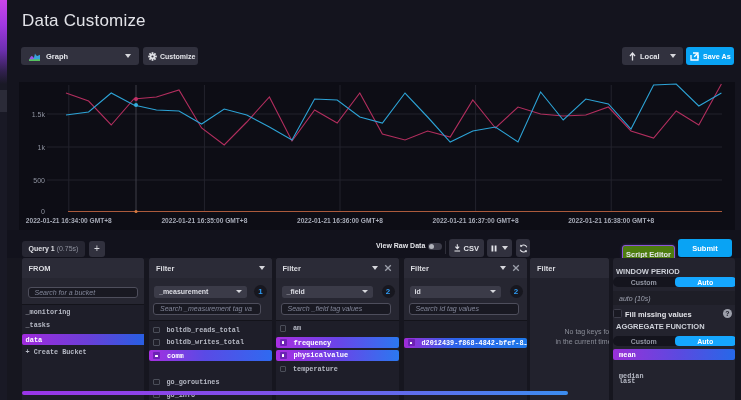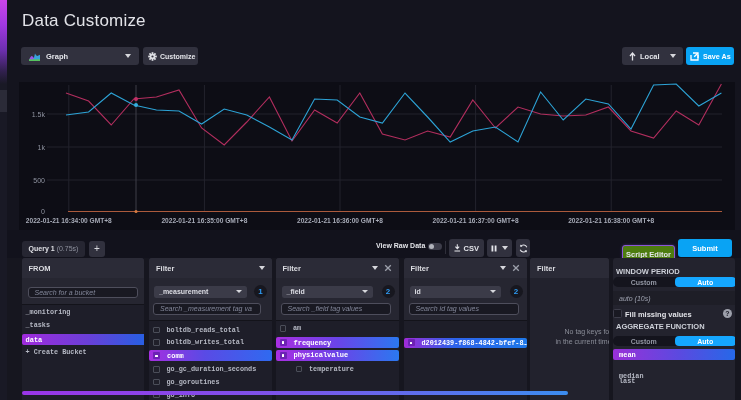--- a/index.html
+++ b/index.html
@@ -166,37 +166,36 @@
 
   <div class="panel" style="left:149px; top:258px; width:123px;">
     <div class="phead">Filter <div class="caret"></div></div>
     <div class="dropd" style="left:5px; top:27.5px; width:93px;">_measurement <div class="caret"></div></div>
     <div class="badge" style="right:5px; top:27px;">1</div>
     <div class="search" style="left:4px; top:45px; width:108px;">Search _measurement tag va</div>
     <div class="abs" style="left:0; top:62px; right:0; bottom:0; background:#1e1e29; border-top:1px solid #13131a;"></div>
     <div class="li" style="left:4px; top:65.5px;"><span class="cb"></span>boltdb_reads_total</div>
     <div class="li" style="left:4px; top:78.2px;"><span class="cb"></span>boltdb_writes_total</div>
     <div class="lihl" style="left:0; top:92.3px; width:123px; padding-left:4px; background:linear-gradient(90deg,#a52fe0 0%,#5a4ae5 45%,#2f6af0 100%);"><span class="cbon"></span>comm</div>
-    <div class="li" style="left:4px; top:105px;"><span class="cb"></span>go_gc_duration_seconds</div>
     <div class="li" style="left:4px; top:117.7px;"><span class="cb"></span>go_goroutines</div>
     <div class="li" style="left:4px; top:130.4px;"><span class="cb"></span>go_info</div>
   </div>
 
   <div class="panel" style="left:275.5px; top:258px; width:123px;">
     <div class="phead">Filter <div class="caret"></div><svg class="pX" width="8" height="8" viewBox="0 0 8 8" style="margin-left:6px;">
           <path d="M1.2 1.2 L6.8 6.8 M6.8 1.2 L1.2 6.8" stroke="#9da0ab" stroke-width="1.3"></path>
         </svg></div>
     <div class="dropd" style="left:6px; top:27.5px; width:91px;">_field <div class="caret"></div></div>
     <div class="badge" style="right:4px; top:27px;">2</div>
     <div class="search" style="left:5px; top:45px; width:110px;">Search _field tag values</div>
     <div class="abs" style="left:0; top:62px; right:0; bottom:0; background:#1e1e29; border-top:1px solid #13131a;"></div>
     <div class="li" style="left:4px; top:64px;"><span class="cb"></span>am</div>
     <div class="lihl" style="left:0; top:79px; width:123px; padding-left:4px; background:linear-gradient(90deg,#a92fe2 0%,#6a44e8 50%,#2b78f0 100%);"><span class="cbon"></span>frequency</div>
     <div class="lihl" style="left:0; top:91.9px; width:123px; padding-left:4px; background:linear-gradient(90deg,#a92fe2 0%,#6a44e8 50%,#2b78f0 100%);"><span class="cbon"></span>physicalvalue</div>
-    <div class="li" style="left:4px; top:104.6px;margin-left:16px;"><span class="cb"></span>temperature</div>
+    <div class="li" style="left:4px; top:104.6px;"><span class="cb"></span>temperature</div>
   </div>
 
   <div class="panel" style="left:403.5px; top:258px; width:123px;">
     <div class="phead">Filter <div class="caret"></div><svg class="pX" width="8" height="8" viewBox="0 0 8 8" style="margin-left:6px;">
           <path d="M1.2 1.2 L6.8 6.8 M6.8 1.2 L1.2 6.8" stroke="#9da0ab" stroke-width="1.3"></path>
         </svg></div>
     <div class="dropd" style="left:6px; top:27.5px; width:91px;">id <div class="caret"></div></div>
     <div class="badge" style="right:4px; top:27px;">2</div>
     <div class="search" style="left:5px; top:45px; width:110px;">Search id tag values</div>
     <div class="abs" style="left:0; top:62px; right:0; bottom:0; background:#1e1e29; border-top:1px solid #13131a;"></div>

